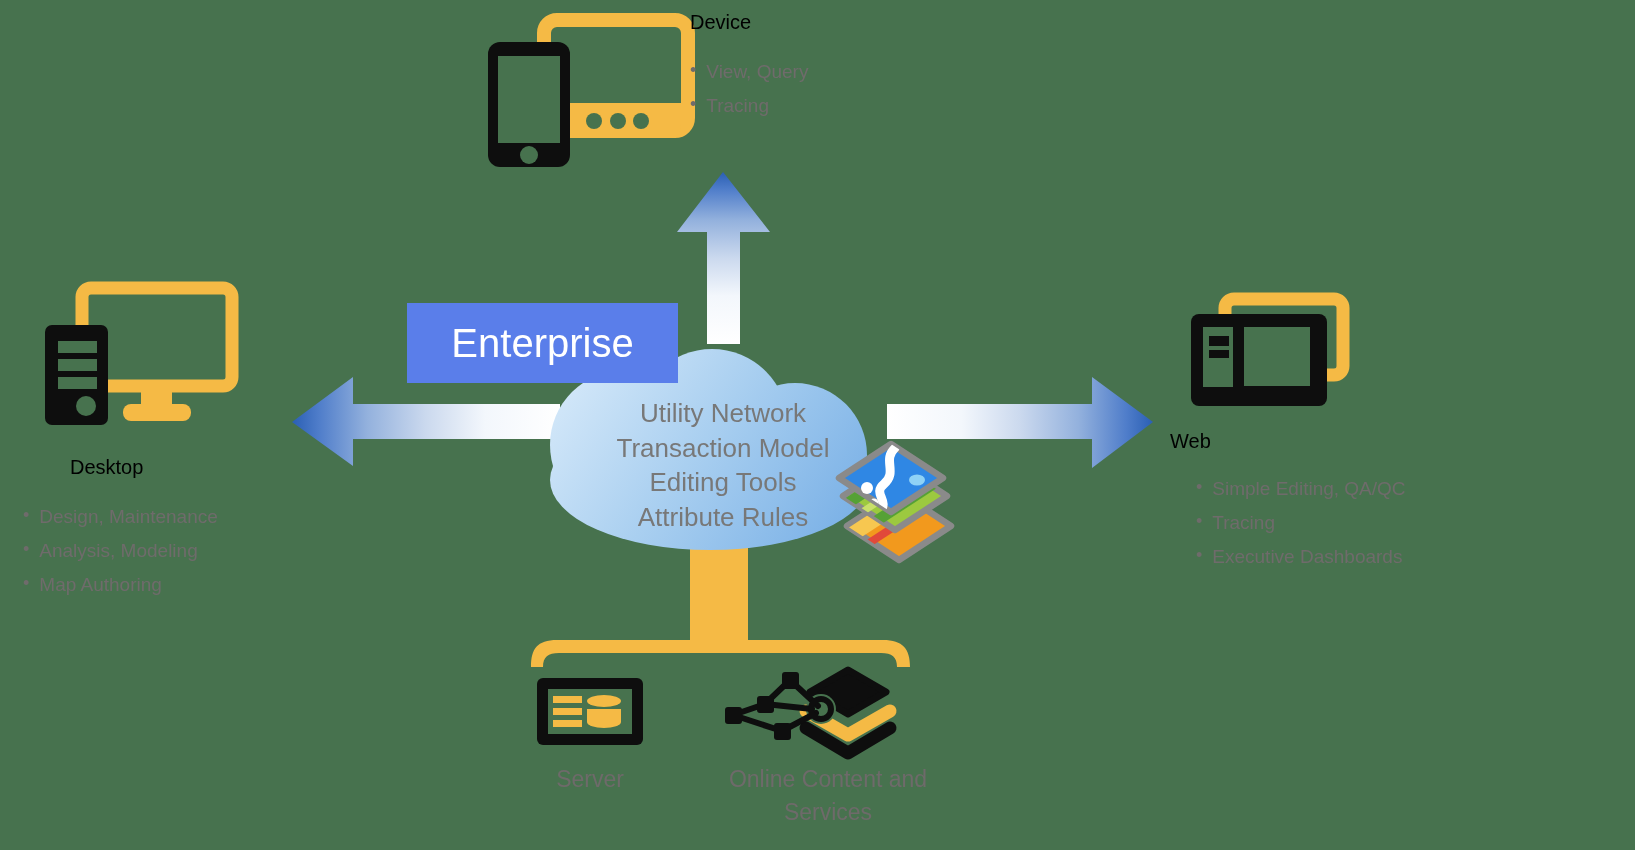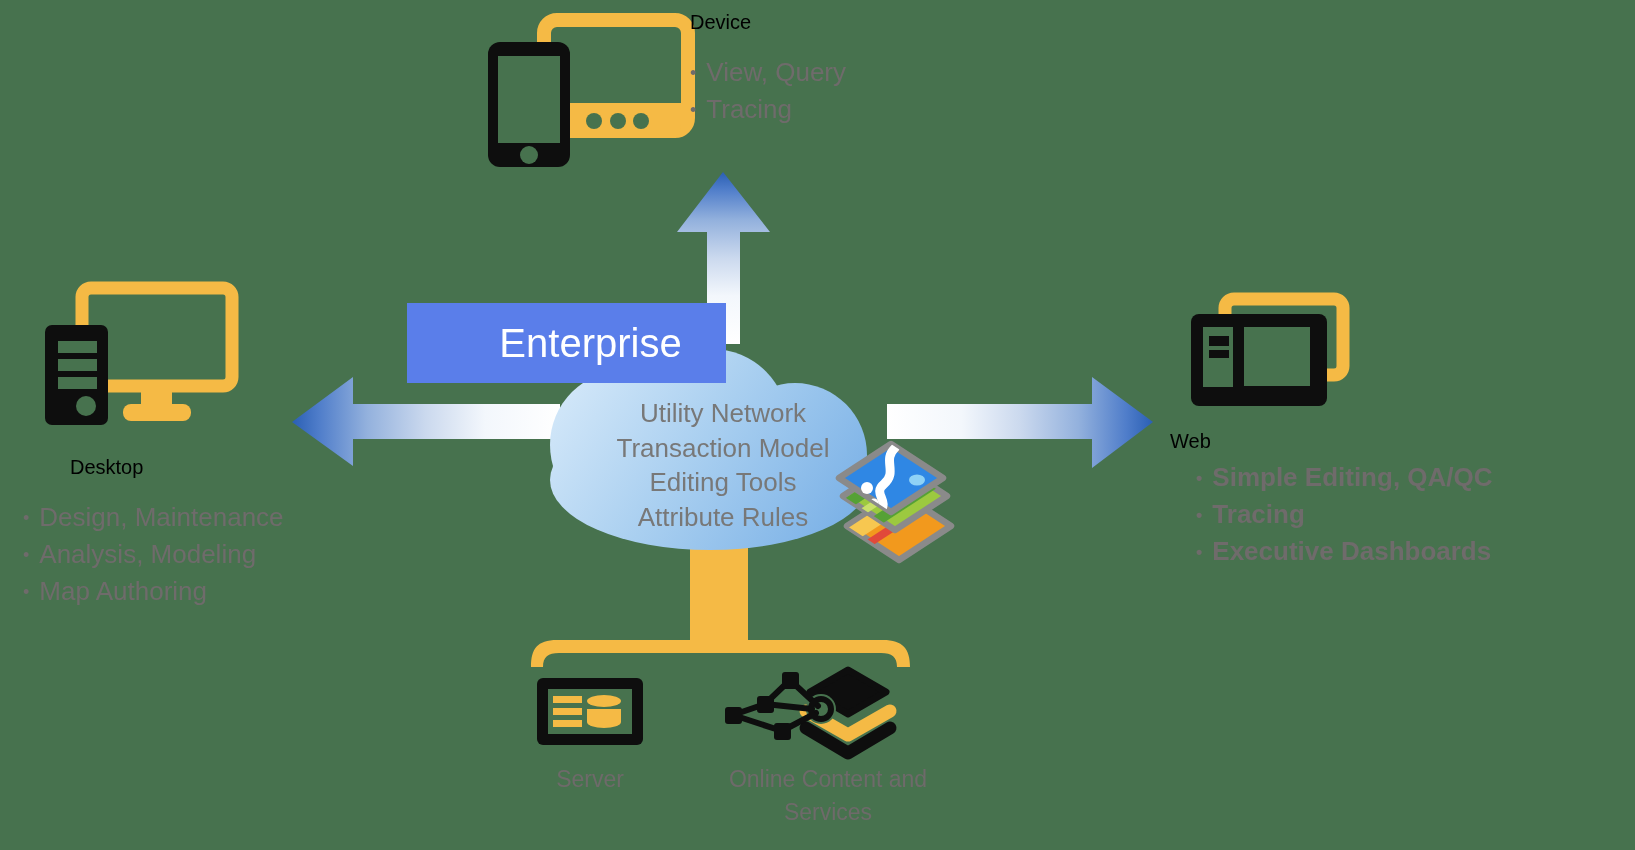--- a/index.html
+++ b/index.html
@@ -6,29 +6,29 @@
   .stage {
     position:relative; width:1635px; height:850px;
     background:#47724E; overflow:hidden;
     font-family:"Liberation Sans", sans-serif;
   }
   .gfx { position:absolute; left:0; top:0; }
   .title {
     position:absolute; color:#000000; font-size:20px; line-height:1.15;
     white-space:nowrap;
   }
-  .bullets { position:absolute; color:#6F6B6B; font-size:26px; }
+  .bullets { position:absolute; color:#6F6B6B; font-size:19px; }
   .bullets .li { line-height:34px; white-space:nowrap; }
   .bullets .li::before {
     content:"•"; font-size:18px; margin-right:10px; position:relative; top:-2px;
   }
   .enterprise-box {
     position:absolute; left:407px; top:303px; width:271px; height:80px;
     background:#5A7EEA; color:#FFFFFF; font-size:40px;
-    display:flex; align-items:center; justify-content:center;padding-left:48px;
+    display:flex; align-items:center; justify-content:center;
   }
   .cloud-text {
     position:absolute; left:558px; top:396px; width:330px;
     text-align:center; color:#787878; font-size:26px; line-height:34.5px;
     white-space:nowrap;
   }
   .icon-label {
     position:absolute; color:#6E6A6A; font-size:23px; line-height:33px;
     text-align:center;
   }
@@ -215,21 +215,21 @@
   </div>
 
   <div class="title" style="left:23px; top:456px;margin-left:47px;">Desktop</div>
   <div class="bullets" style="left:23px; top:500px;">
     <div class="li">Design, Maintenance</div>
     <div class="li">Analysis, Modeling</div>
     <div class="li">Map Authoring</div>
   </div>
 
   <div class="title" style="left:1170px; top:430px;">Web</div>
-  <div class="bullets" style="left:1196px; top:460px;font-weight:bold;">
+  <div class="bullets" style="left:1196px; top:472px;">
     <div class="li">Simple Editing, QA/QC</div>
     <div class="li">Tracing</div>
     <div class="li">Executive Dashboards</div>
   </div>
 
   <div class="icon-label" style="left:510px; top:763px; width:160px;">Server</div>
   <div class="icon-label" style="left:712px; top:763px; width:232px;">
     <div>Online Content and</div>
     <div>Services</div>
   </div>

